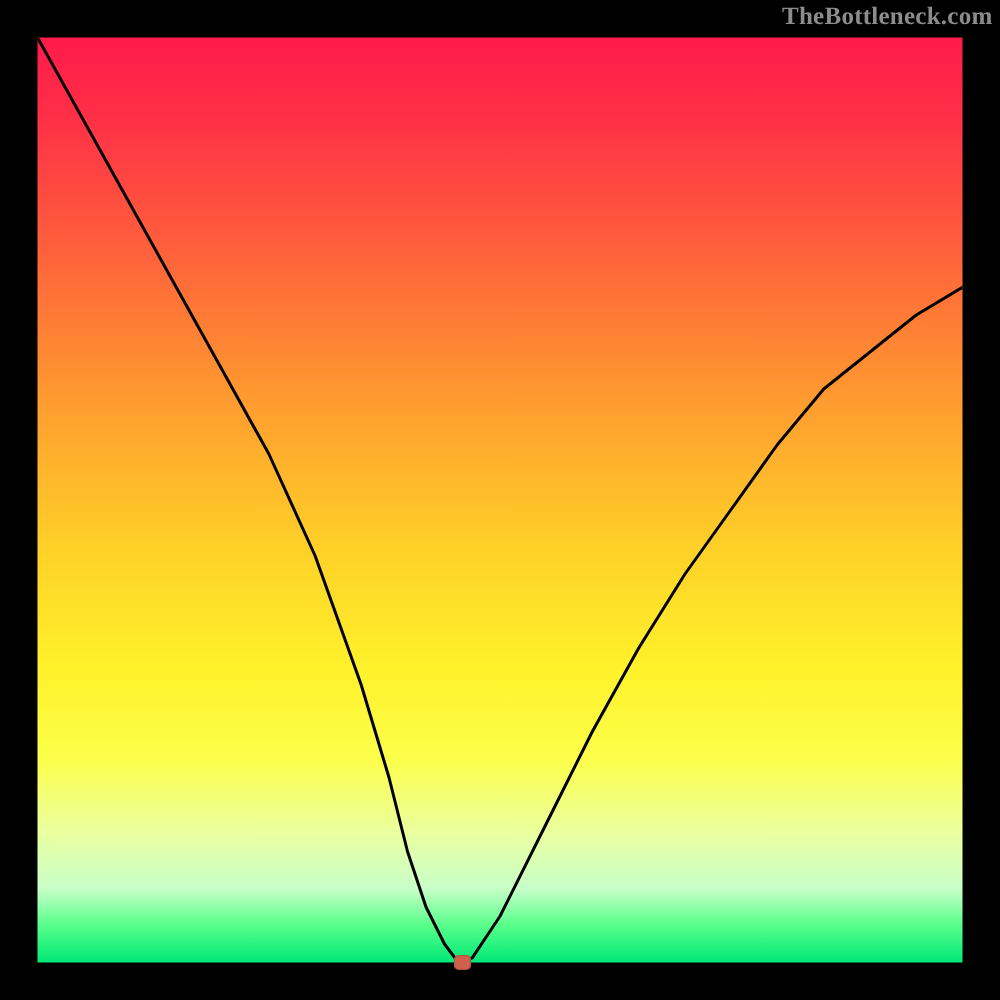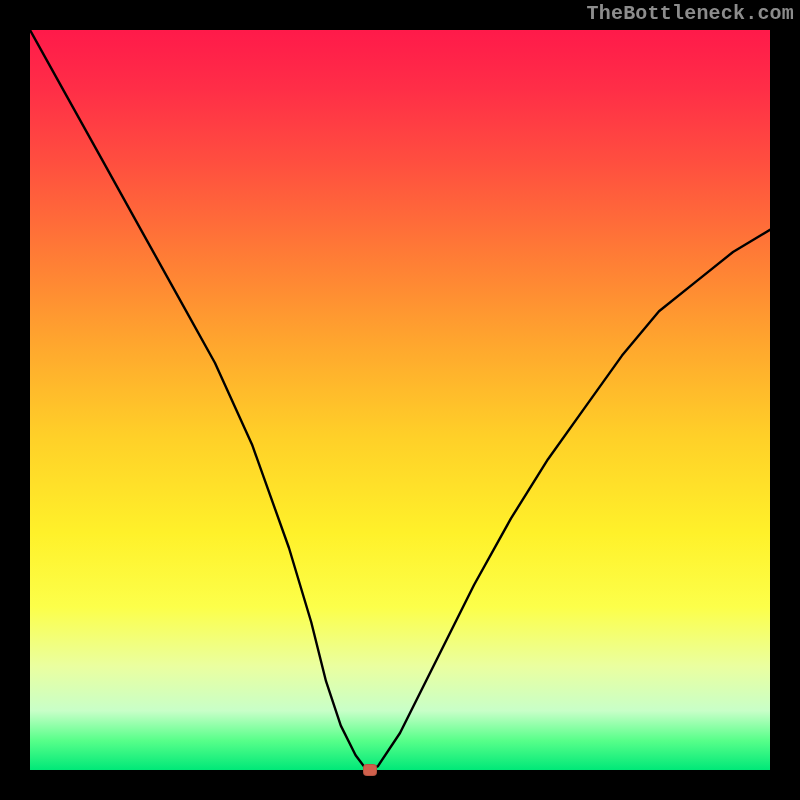--- a/index.html
+++ b/index.html
@@ -51,21 +51,21 @@
     height: 10px;
     border-radius: 4px / 4px;
     background: #d0604c;
     transform: translate(-50%, -50%);
     border: 1px solid rgba(0,0,0,0.12);
   }
   .watermark {
     position: absolute;
     top: 2px;
     right: 6px;
-    font-family: Liberation Mono, monospace;
+    font-family: Liberation Serif, serif;
     font-size: 20px;
     font-weight: 600;
     color: #8c8c8c;
     letter-spacing: 0.2px;
     user-select: none;
   }
 </style>
 </head>
 <body>
 

